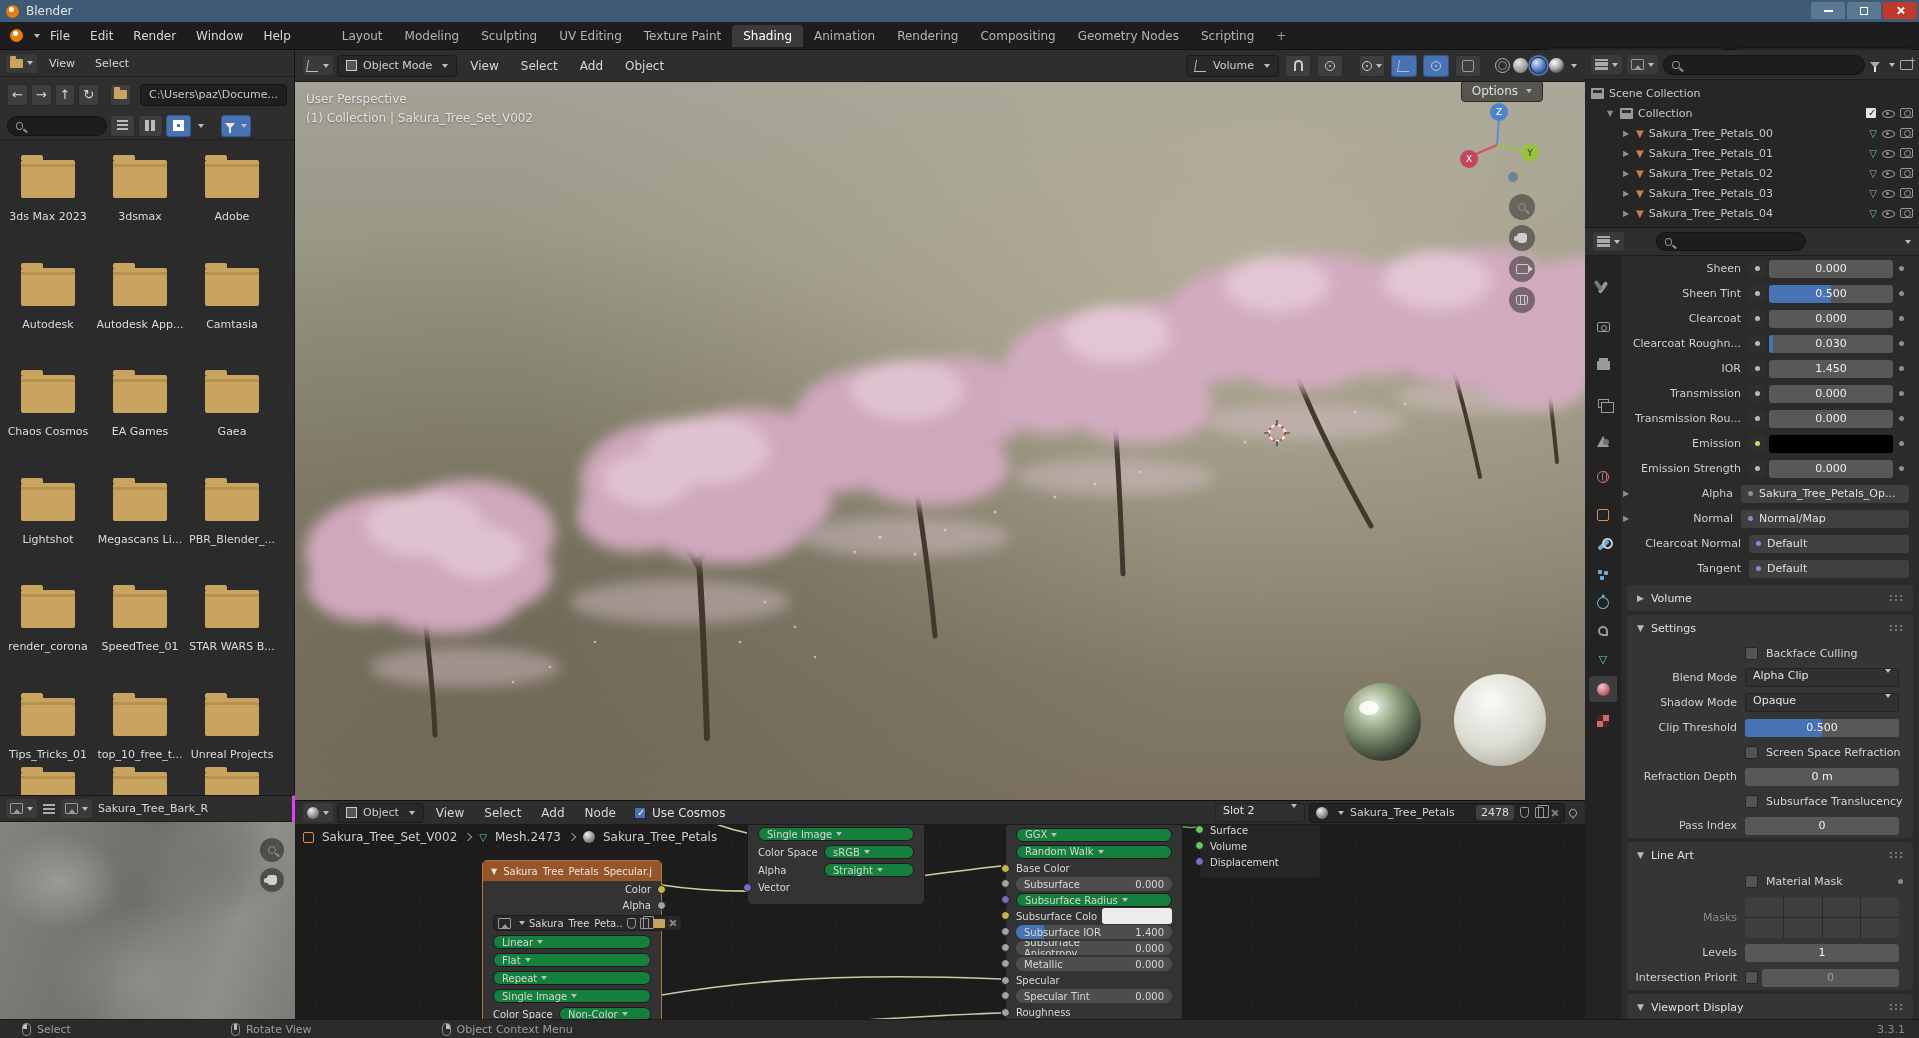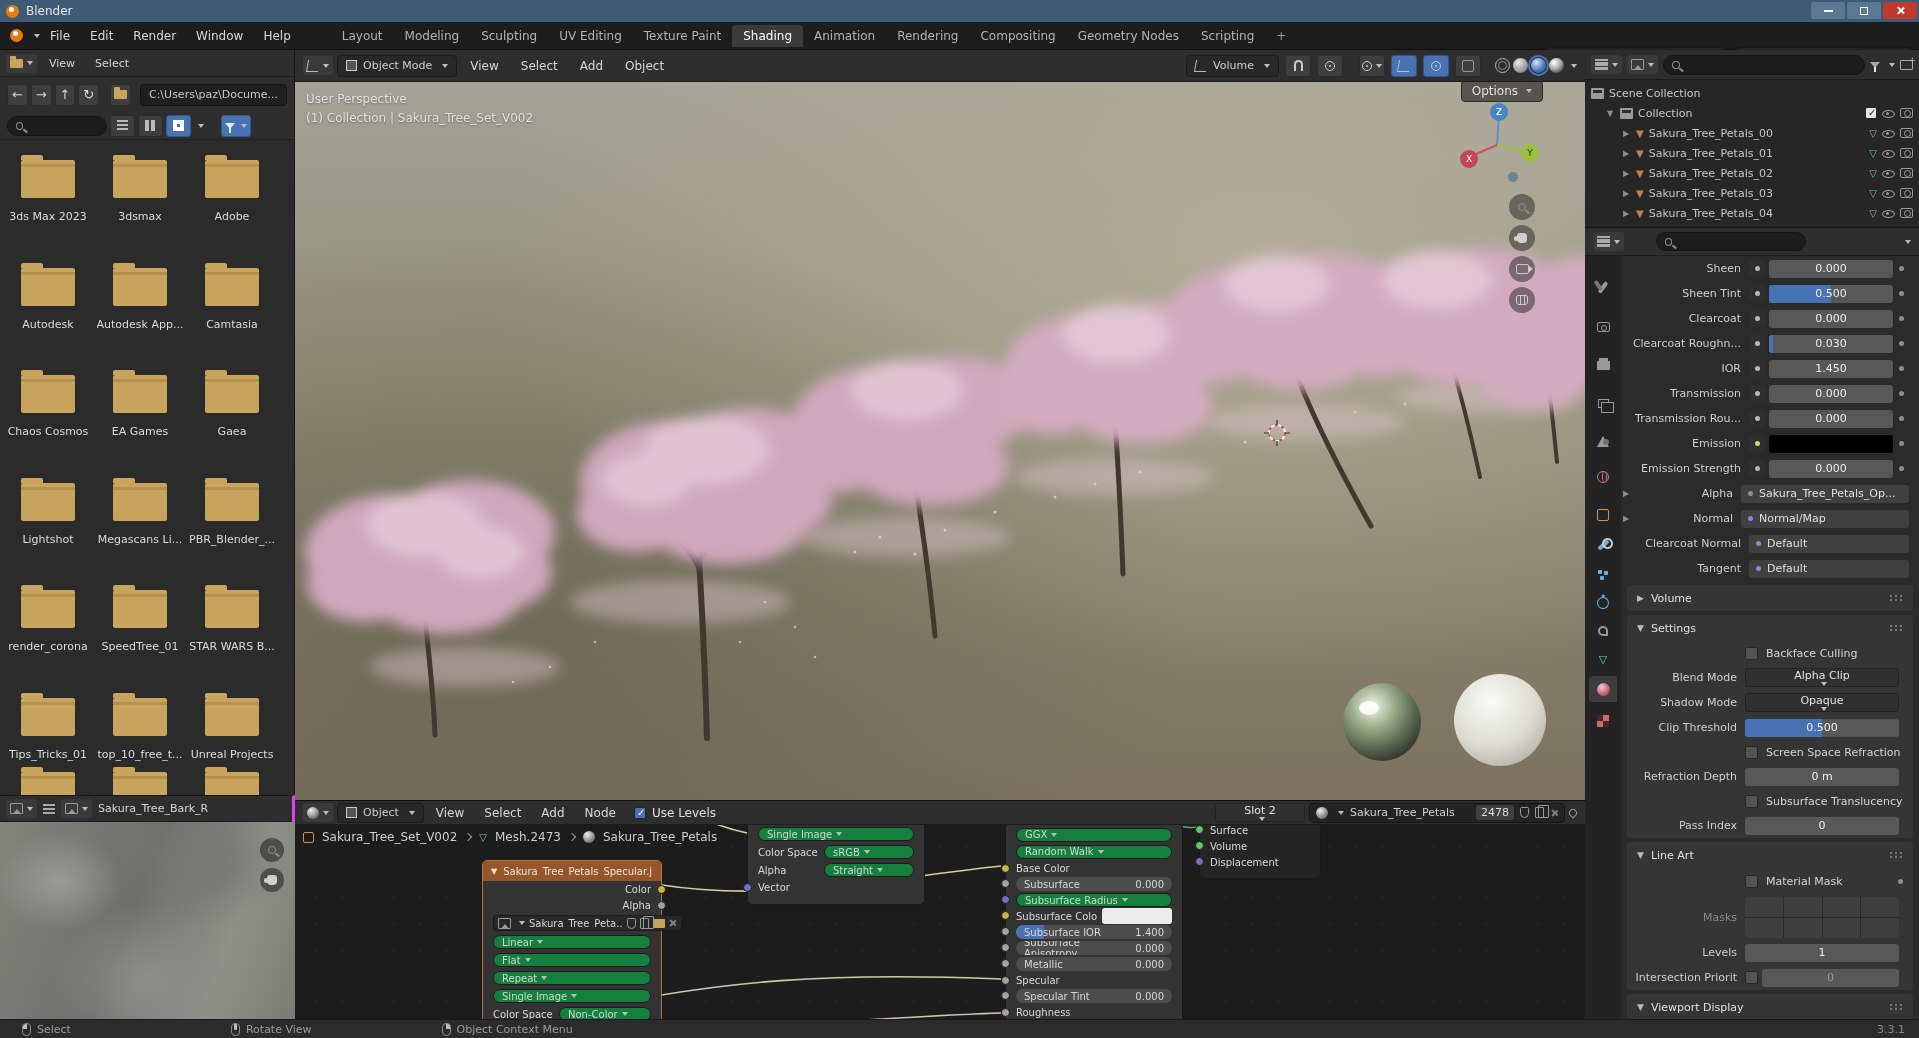--- a/index.html
+++ b/index.html
@@ -4,21 +4,21 @@
 <style>
   * { margin:0; padding:0; box-sizing:border-box; }
   html,body { background:#111; }
   body { font-family:"DejaVu Sans","Liberation Sans",sans-serif; font-size:11px; color:#d0d0d0; }
   .app { position:relative; width:1919px; height:1038px; background:#1d1d1d; overflow:hidden; }
 
   
   .chv { display:inline-block; width:0; height:0; border-left:3.5px solid transparent; border-right:3.5px solid transparent; border-top:4px solid #bdbdbd; margin-left:4px; }
   .btn { background:#3e3e3e; border:1px solid #2a2a2a; border-radius:3px; color:#ddd; display:flex; align-items:center; justify-content:center; }
   .field { background:#1f1f1f; border:1px solid #131313; border-radius:4px; color:#c8c8c8; display:flex; align-items:center; padding:0 8px; }
-  .dd { background:#303030; border:1px solid #232323; border-radius:3px; color:#e2e2e2; display:flex; align-items:center; padding:0 7px; height:19px;flex-direction:column; }
+  .dd { background:#303030; border:1px solid #232323; border-radius:3px; color:#e2e2e2; display:flex; align-items:flex-start; padding:0 7px; height:19px; }
   .dd .grow { flex:1; }
   .mag { display:inline-block; width:8px; height:8px; border:1.5px solid #909090; border-radius:50%; position:relative; }
   .mag::after { content:""; position:absolute; left:6px; top:7px; width:5px; height:1.5px; background:#909090; transform:rotate(40deg); }
   .cbx { display:inline-block; width:13px; height:13px; background:#545454; border:1px solid #262626; border-radius:2px; }
   .cbx.on { background:#4772b3; position:relative; }
   .cbx.on::after { content:"✓"; position:absolute; left:2px; top:-1px; color:#fff; font-size:10px; }
   .cbx.lt { background:#e6e6e6; position:relative; }
   .cbx.lt::after { content:"✓"; position:absolute; left:2px; top:-1px; color:#1d1d1d; font-size:10px; }
   .eye { display:inline-block; width:13px; height:13px; position:relative; }
   .eye::before { content:""; position:absolute; left:0; top:3px; width:11px; height:6px; border:1px solid #9a9a9a; border-radius:50%; }
@@ -1130,21 +1130,21 @@
         <span class="ic-objmode"></span>
         <span>Object</span>
           <span class="chv"></span>
       </div>
       <span class="menu">View</span>
       <span class="menu">Select</span>
       <span class="menu">Add</span>
       <span class="menu">Node</span>
       <div class="usenodes">
           <span class="cbx on" style="width:12px;height:12px"></span>
-          <span>Use Levels</span>
+          <span>Use Cosmos</span>
         </div>
       <div class="sh-spacer"></div>
       <div class="dd" style="width:90px">
           <span class="grow">Slot 2</span>
           <span class="chv"></span>
         </div>
       <div class="matfield">
         <span class="ic-matball"></span>
           <span class="chv"></span>
         <span style="min-width:120px">Sakura_Tree_Petals</span>

